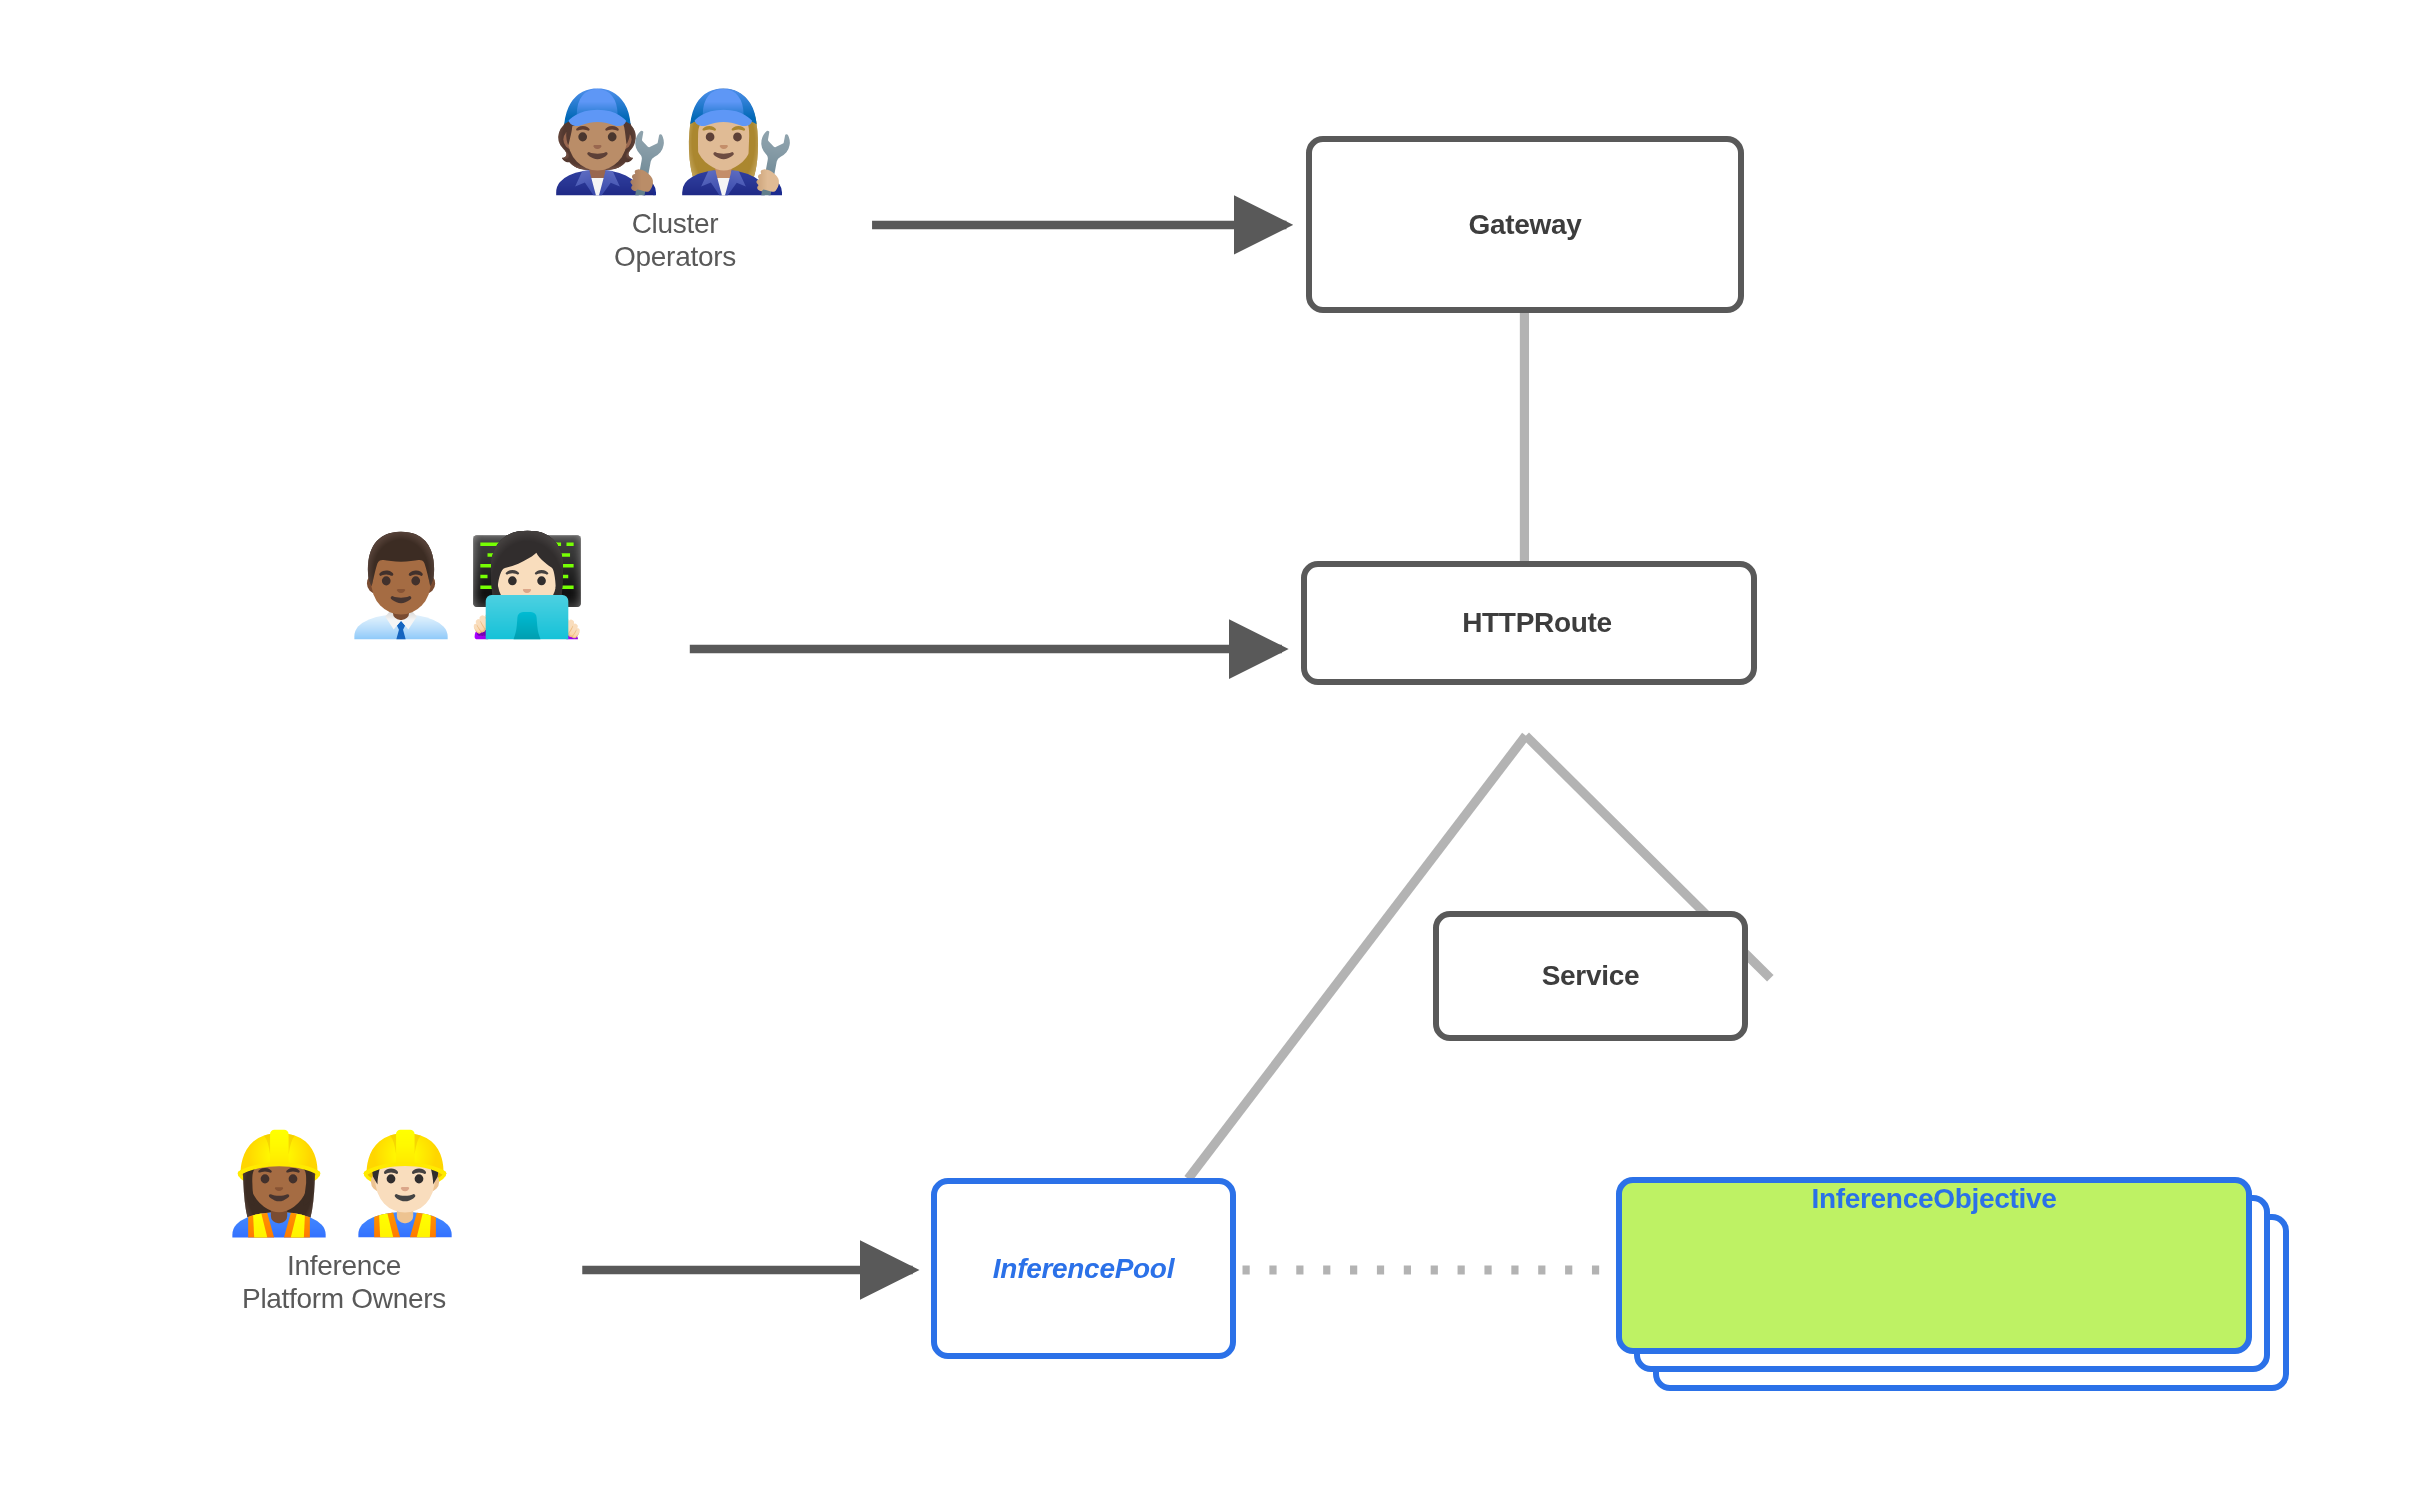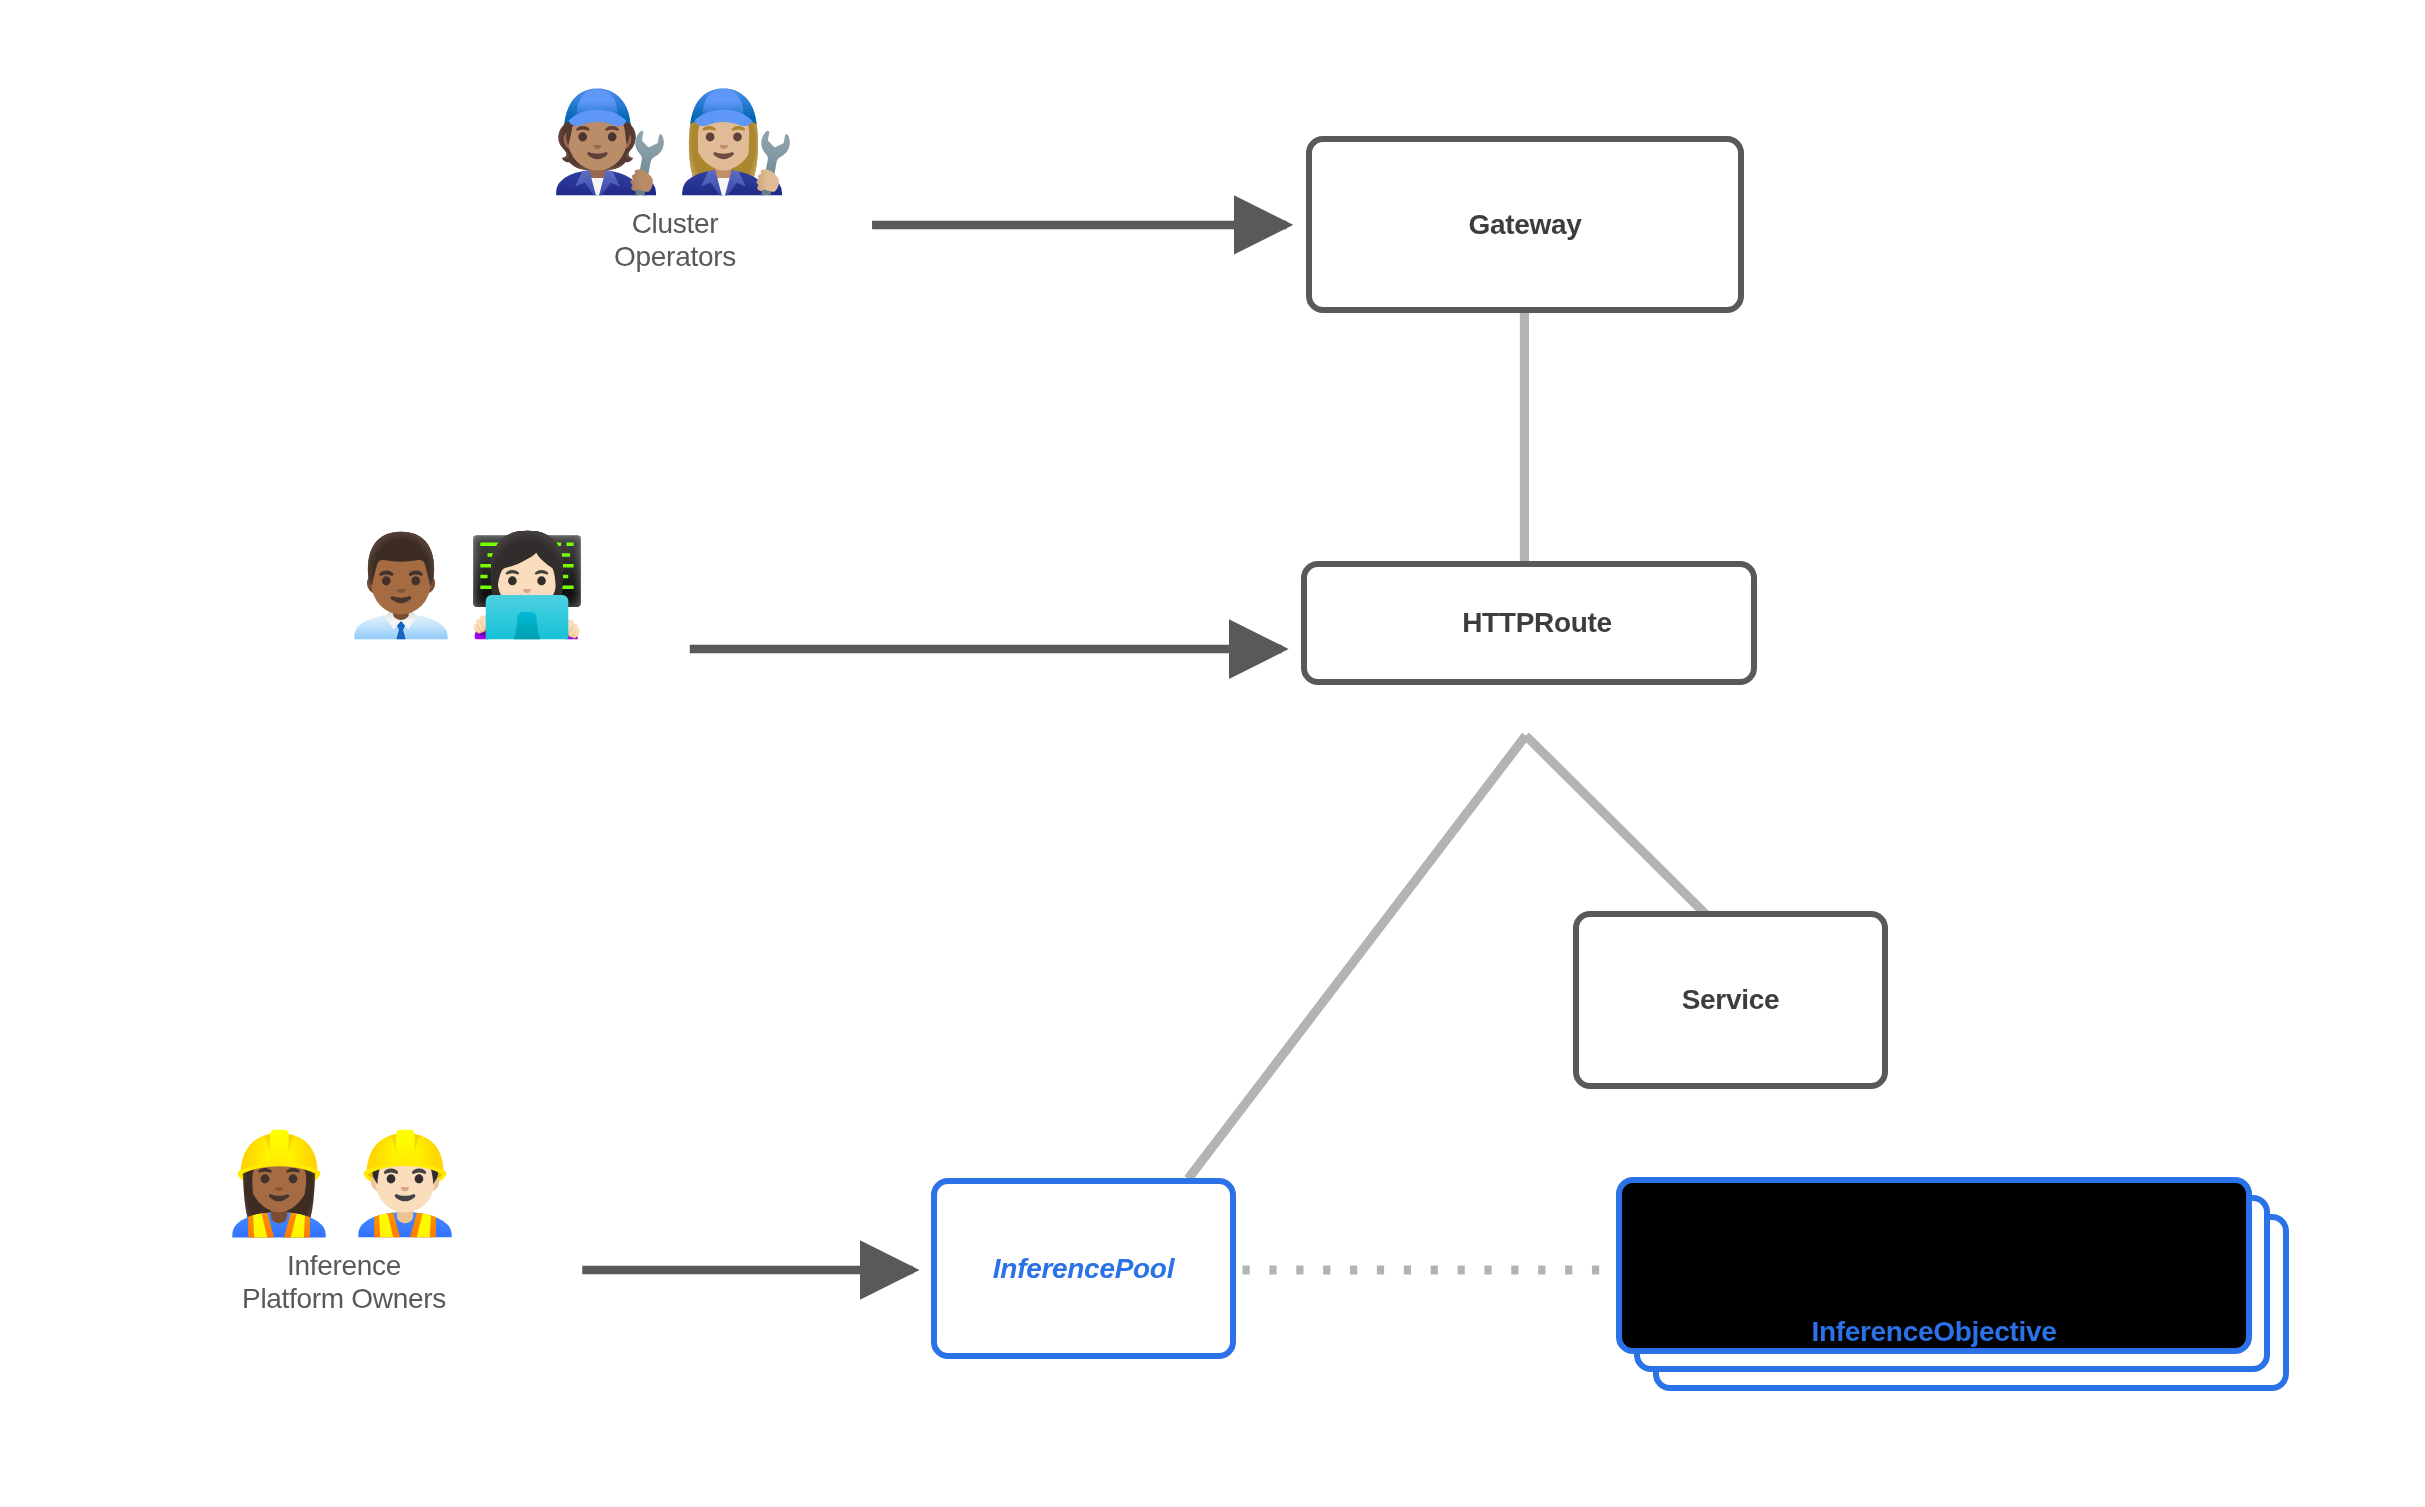--- a/index.html
+++ b/index.html
@@ -95,23 +95,23 @@
     position: absolute;
     box-sizing: border-box;
     background: #ffffff;
     border: 6.6px solid #2b71e8;
     border-radius: 17px;
   }
   .stack-front {
     position: absolute;
     box-sizing: border-box;
     display: flex;
-    align-items: flex-end;
+    align-items: flex-start;
     justify-content: center;
-    background: #000000;
+    background: #bef264;
     border: 6.6px solid #2b71e8;
     border-radius: 17px;
   }
   .stack-front .node-label { color: #2b71e8; }
 </style>
 </head>
 <body>
 
 <div id="canvas">
 
@@ -154,21 +154,21 @@
   </div>
 
   <div class="node gray" style="left:1306px; top:136px; width:438px; height:177px;">
     <span class="node-label">Gateway</span>
   </div>
 
   <div class="node gray" style="left:1301px; top:561px; width:456px; height:124px;padding-left:16px;">
     <span class="node-label">HTTPRoute</span>
   </div>
 
-  <div class="node gray" style="left:1573px; top:911px; width:315px; height:178px;">
+  <div class="node gray" style="left:1433px; top:911px; width:315px; height:130px;">
     <span class="node-label">Service</span>
   </div>
 
   <div class="node blue" style="left:931px; top:1178px; width:305px; height:181px;font-style:italic;">
     <span class="node-label">InferencePool</span>
   </div>
 
   <div class="stack" style="left:1616px; top:1177px; width:675px; height:216px;">
     <div class="stack-layer" style="left:37px; top:37px; width:636px; height:177px;"></div>
     <div class="stack-layer" style="left:18.4px; top:18.4px; width:636px; height:177px;"></div>

